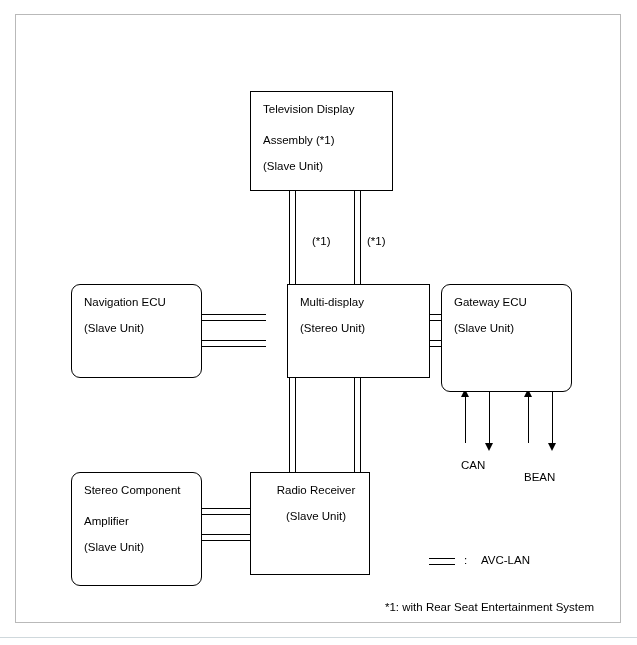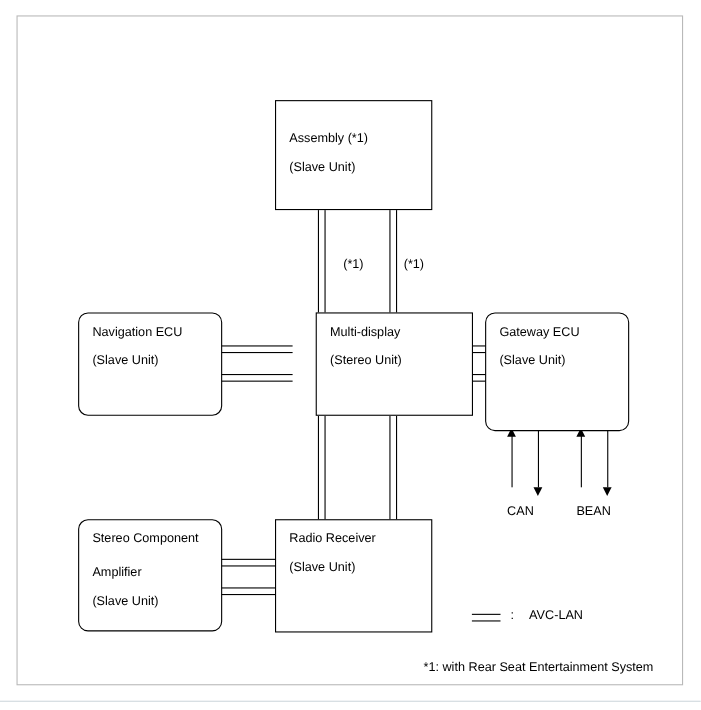--- a/index.html
+++ b/index.html
@@ -122,67 +122,68 @@
     <div class="bus-h" style="left:368px; top:299px; width:65px;"></div>
     <div class="bus-h" style="left:368px; top:325px; width:65px;"></div>
 
     <div class="bus-v" style="left:273px; top:363px; height:110px;"></div>
     <div class="bus-v" style="left:338px; top:363px; height:110px;"></div>
 
     <div class="bus-h" style="left:185px; top:493px; width:65px;"></div>
     <div class="bus-h" style="left:185px; top:519px; width:65px;"></div>
 
     <div class="box" style="left:234px; top:76px; width:143px; height:100px;">
+      <span class="l1">Television Display</span>
       <span class="l2">Assembly  (*1)</span>
       <span class="l3">(Slave Unit)</span>
     </div>
 
     <div class="box rounded" style="left:55px; top:269px; width:131px; height:94px;">
       <span class="l1">Navigation ECU</span>
       <span class="l3">(Slave Unit)</span>
     </div>
 
     <div class="box" style="left:234px; top:269px; width:143px; height:94px;margin-left:37px;">
       <span class="l1">Multi-display</span>
       <span class="l3">(Stereo Unit)</span>
     </div>
 
     <div class="box rounded" style="left:425px; top:269px; width:131px; height:108px;">
       <span class="l1">Gateway ECU</span>
       <span class="l3">(Slave Unit)</span>
     </div>
 
-    <div class="box rounded" style="left:55px; top:457px; width:131px; height:102px;">
+    <div class="box rounded" style="left:55px; top:457px; width:131px; height:114px;">
       <span class="l1">Stereo Component</span>
       <span class="l2">Amplifier</span>
       <span class="l3">(Slave Unit)</span>
     </div>
 
-    <div class="box" style="left:234px; top:457px; width:143px; height:103px;">
+    <div class="box" style="left:234px; top:457px; width:120px; height:103px;text-align:center;">
       <span class="l1">Radio Receiver</span>
       <span class="l3">(Slave Unit)</span>
     </div>
 
     <div class="label" style="left:296px; top:220px;">(*1)</div>
     <div class="label" style="left:351px; top:220px;">(*1)</div>
 
     <div class="arrow-line" style="left:449px; top:376px; height:52px;"></div>
     <div class="arrow-head arrow-up" style="left:445px; top:374px;"></div>
 
     <div class="arrow-line" style="left:473px; top:376px; height:52px;"></div>
     <div class="arrow-head arrow-down" style="left:469px; top:428px;"></div>
 
     <div class="arrow-line" style="left:512px; top:376px; height:52px;"></div>
     <div class="arrow-head arrow-up" style="left:508px; top:374px;"></div>
 
     <div class="arrow-line" style="left:536px; top:376px; height:52px;"></div>
     <div class="arrow-head arrow-down" style="left:532px; top:428px;"></div>
 
     <div class="label" style="left:445px; top:444px;">CAN</div>
-    <div class="label" style="left:508px; top:444px;">BEAN</div>
+    <div class="label" style="left:508px; top:456px;">BEAN</div>
 
     <div class="legend-swatch" style="left:413px; top:543px;"></div>
     <div class="label" style="left:448px; top:539px;">:</div>
     <div class="label" style="left:465px; top:539px;">AVC-LAN</div>
 
     <div class="label" style="left:369px; top:586px;">*1: with Rear Seat Entertainment System</div>
 
   </div>
 </div>
 <div id="bottom-rule"></div>

